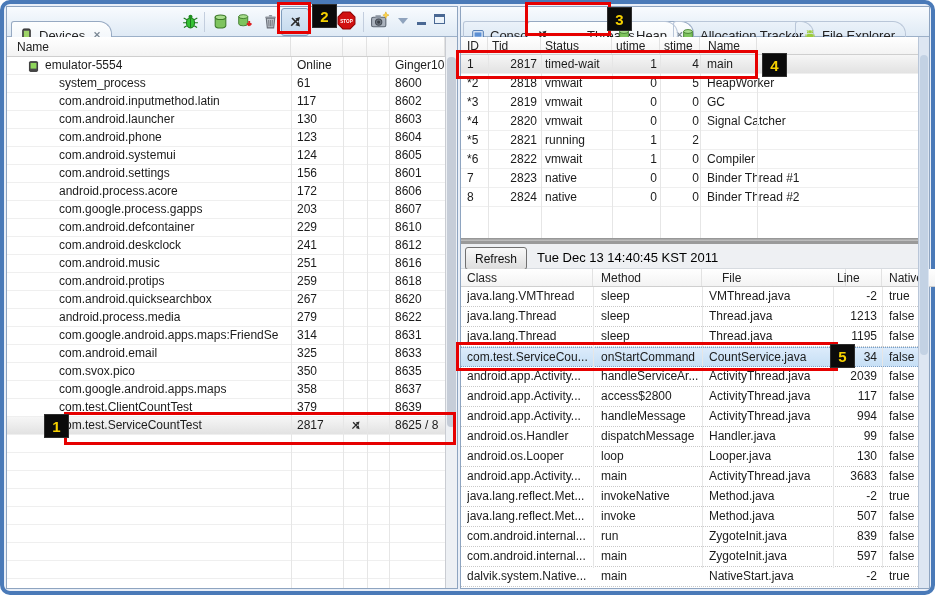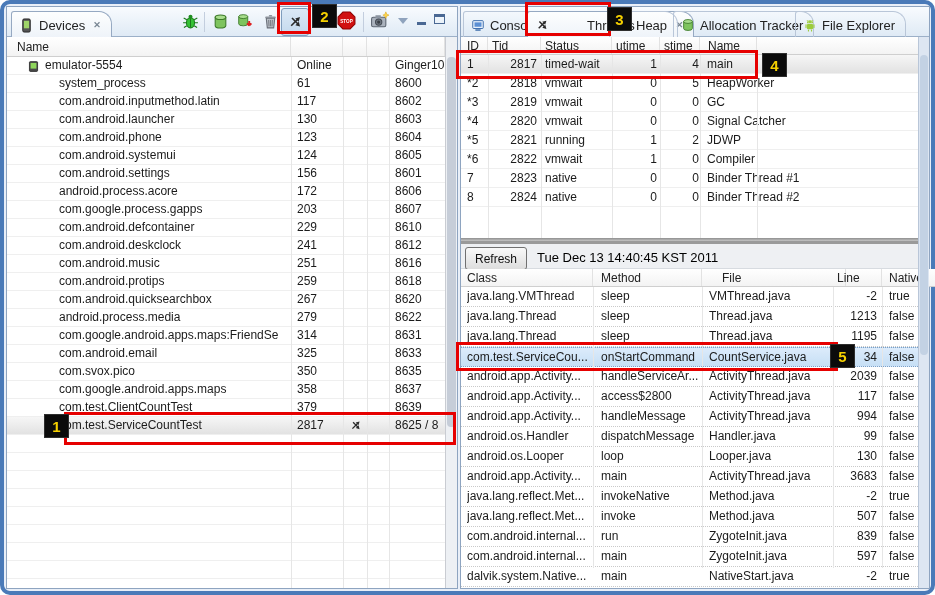--- a/index.html
+++ b/index.html
@@ -4,21 +4,21 @@
 <style>
   html,body{margin:0;padding:0;background:#ffffff;}
   .shot{position:relative;width:935px;height:595px;font-family:"Liberation Sans",sans-serif;
         font-size:12px;color:#1b1b1b;overflow:hidden;}
   .frame{position:absolute;inset:0;border:4px solid #4a7ab8;border-radius:10px;
          background:#e9eff8;box-sizing:border-box;}
   .panel{position:absolute;background:#ffffff;border:1px solid #8ea4c0;box-sizing:content-box;}
   
   .tabbar{position:absolute;left:0;top:0;height:30px;width:100%;
           background:linear-gradient(#f8fbfe,#dfeaf5);border-bottom:1px solid #9cb0c8;box-sizing:border-box;}
-  .tab{position:absolute;top:4px;height:27px;display:flex;align-items:center;gap:5px;
+  .tab{position:absolute;top:14px;height:27px;display:flex;align-items:center;gap:5px;
        padding:0 10px 0 7px;box-sizing:border-box;border:1px solid #b9c6d8;border-bottom:none;
        border-radius:3px 13px 0 0;font-size:13px;color:#222;cursor:default;white-space:nowrap;}
   .tab.sel{background:linear-gradient(#fdfefe,#eef3f9);border-color:#96a9c2;}
   .tab .close{font-size:9px;color:#7a8794;margin-left:3px;font-weight:bold;}
   .ticon{display:inline-block;line-height:0;}
   
   .thead{position:absolute;background:linear-gradient(#ffffff,#f3f3f3);border-bottom:1px solid #cfcfcf;
          box-sizing:border-box;}
   .hcell{position:absolute;top:0;height:100%;display:flex;align-items:center;color:#222;
          border-right:1px solid #e2e2e2;box-sizing:border-box;padding:0 4px;}
@@ -464,21 +464,20 @@
           <span class="tc tc-stime">0</span>
           <span class="tc tc-name">Signal Catcher</span>
         </div>
 
         <div class="trow">
           <span class="tc tc-id">*5</span>
           <span class="tc tc-tid">2821</span>
           <span class="tc tc-status">running</span>
           <span class="tc tc-utime">1</span>
           <span class="tc tc-stime">2</span>
-          <span class="tc tc-name">JDWP</span>
         </div>
 
         <div class="trow">
           <span class="tc tc-id">*6</span>
           <span class="tc tc-tid">2822</span>
           <span class="tc tc-status">vmwait</span>
           <span class="tc tc-utime">1</span>
           <span class="tc tc-stime">0</span>
           <span class="tc tc-name">Compiler</span>
         </div>

